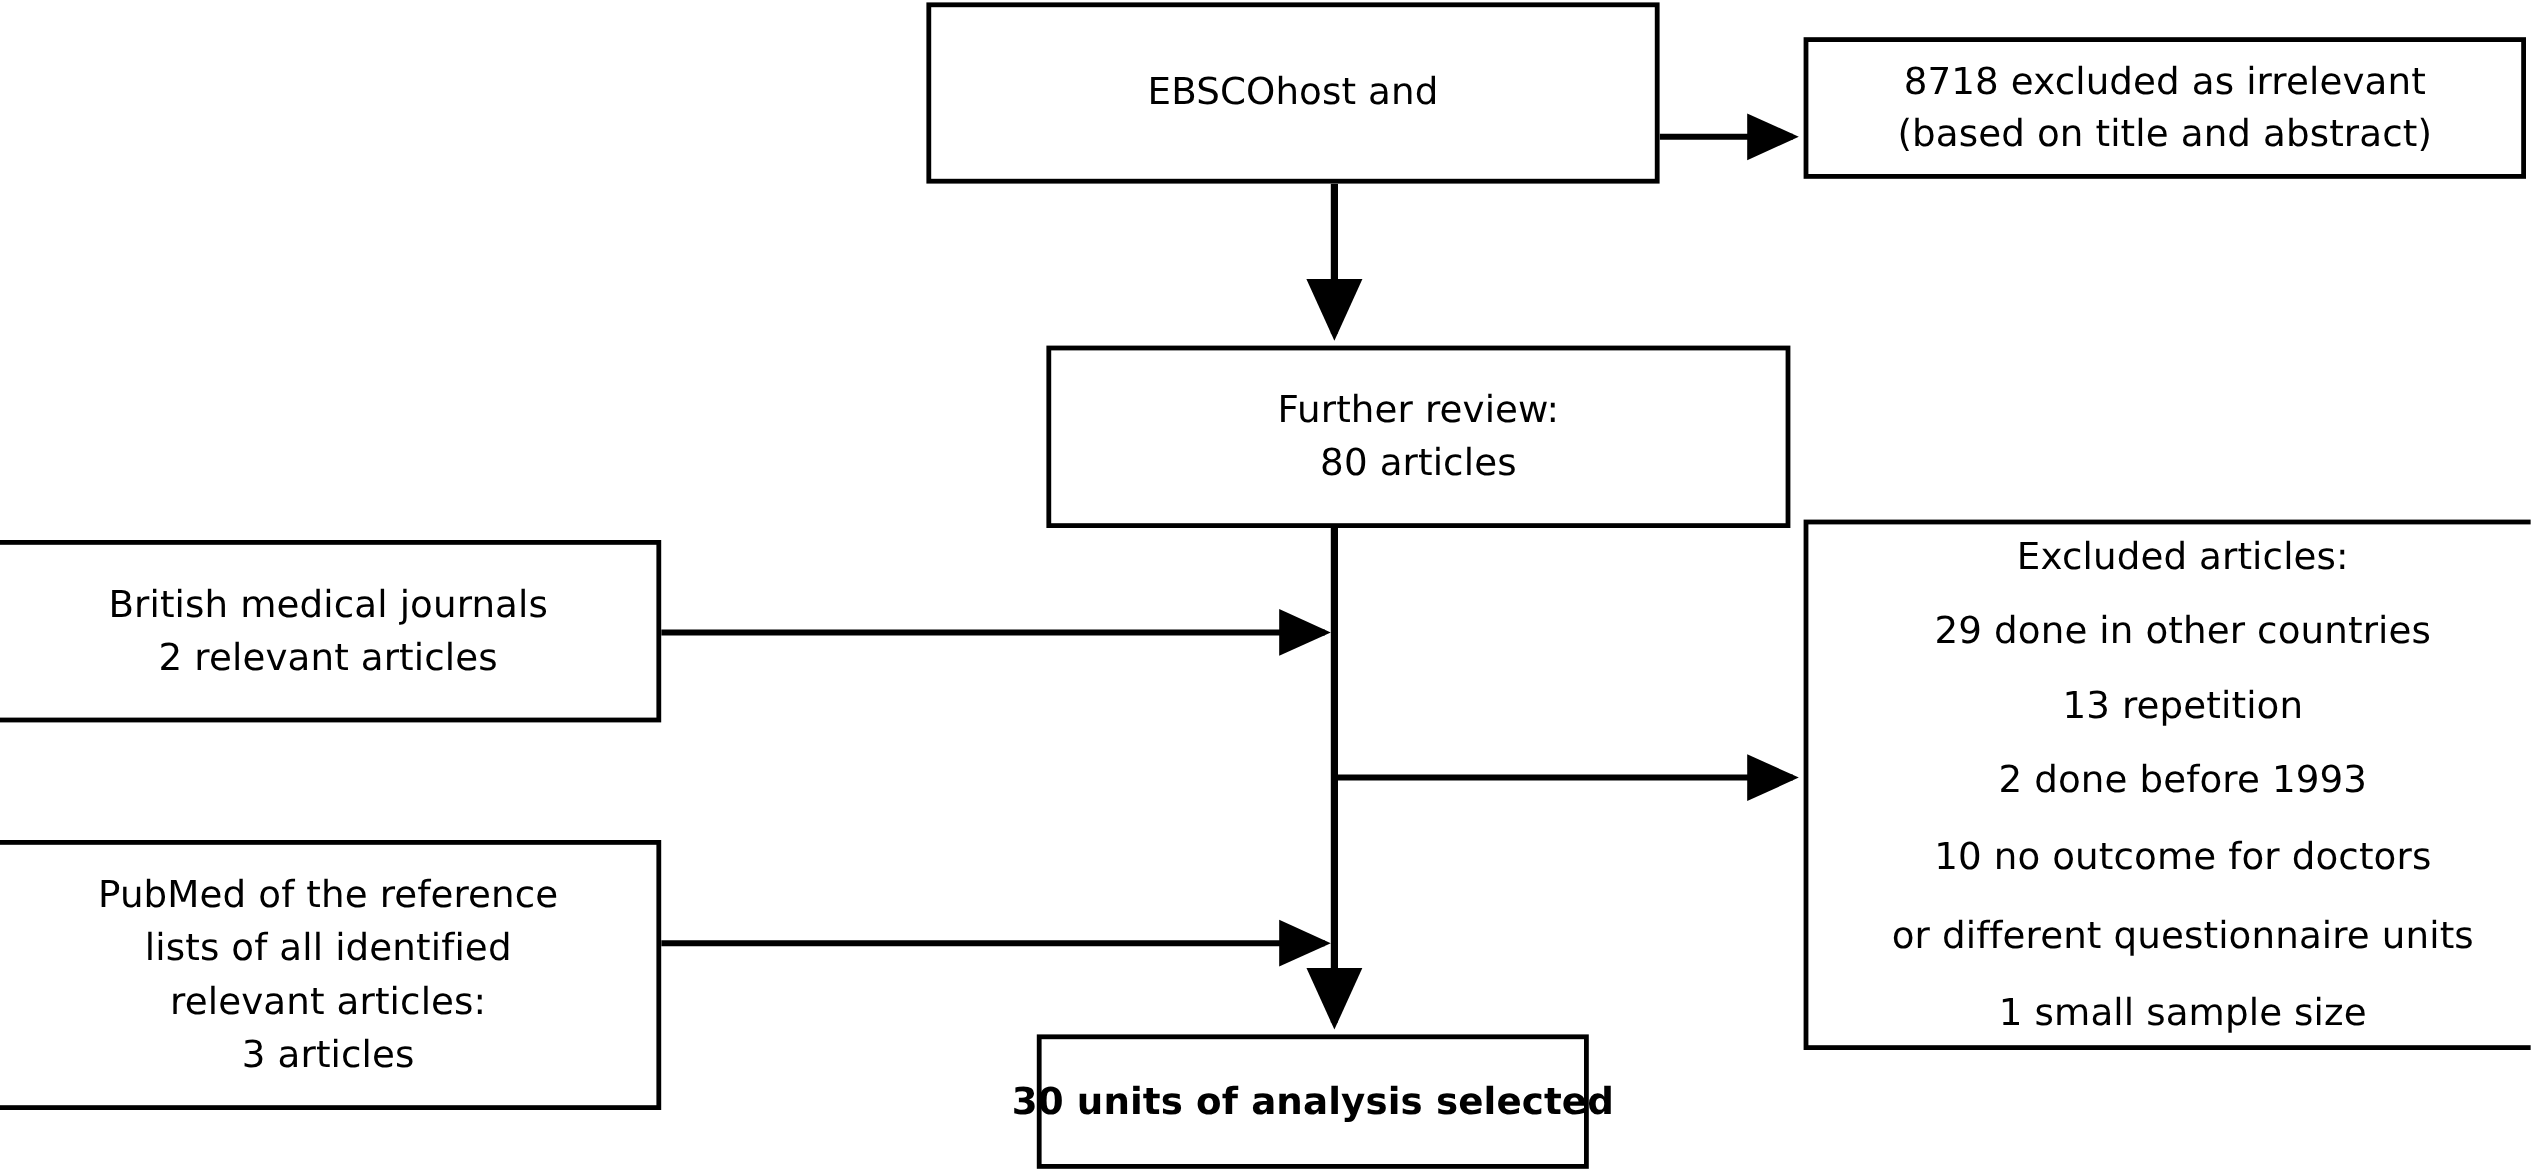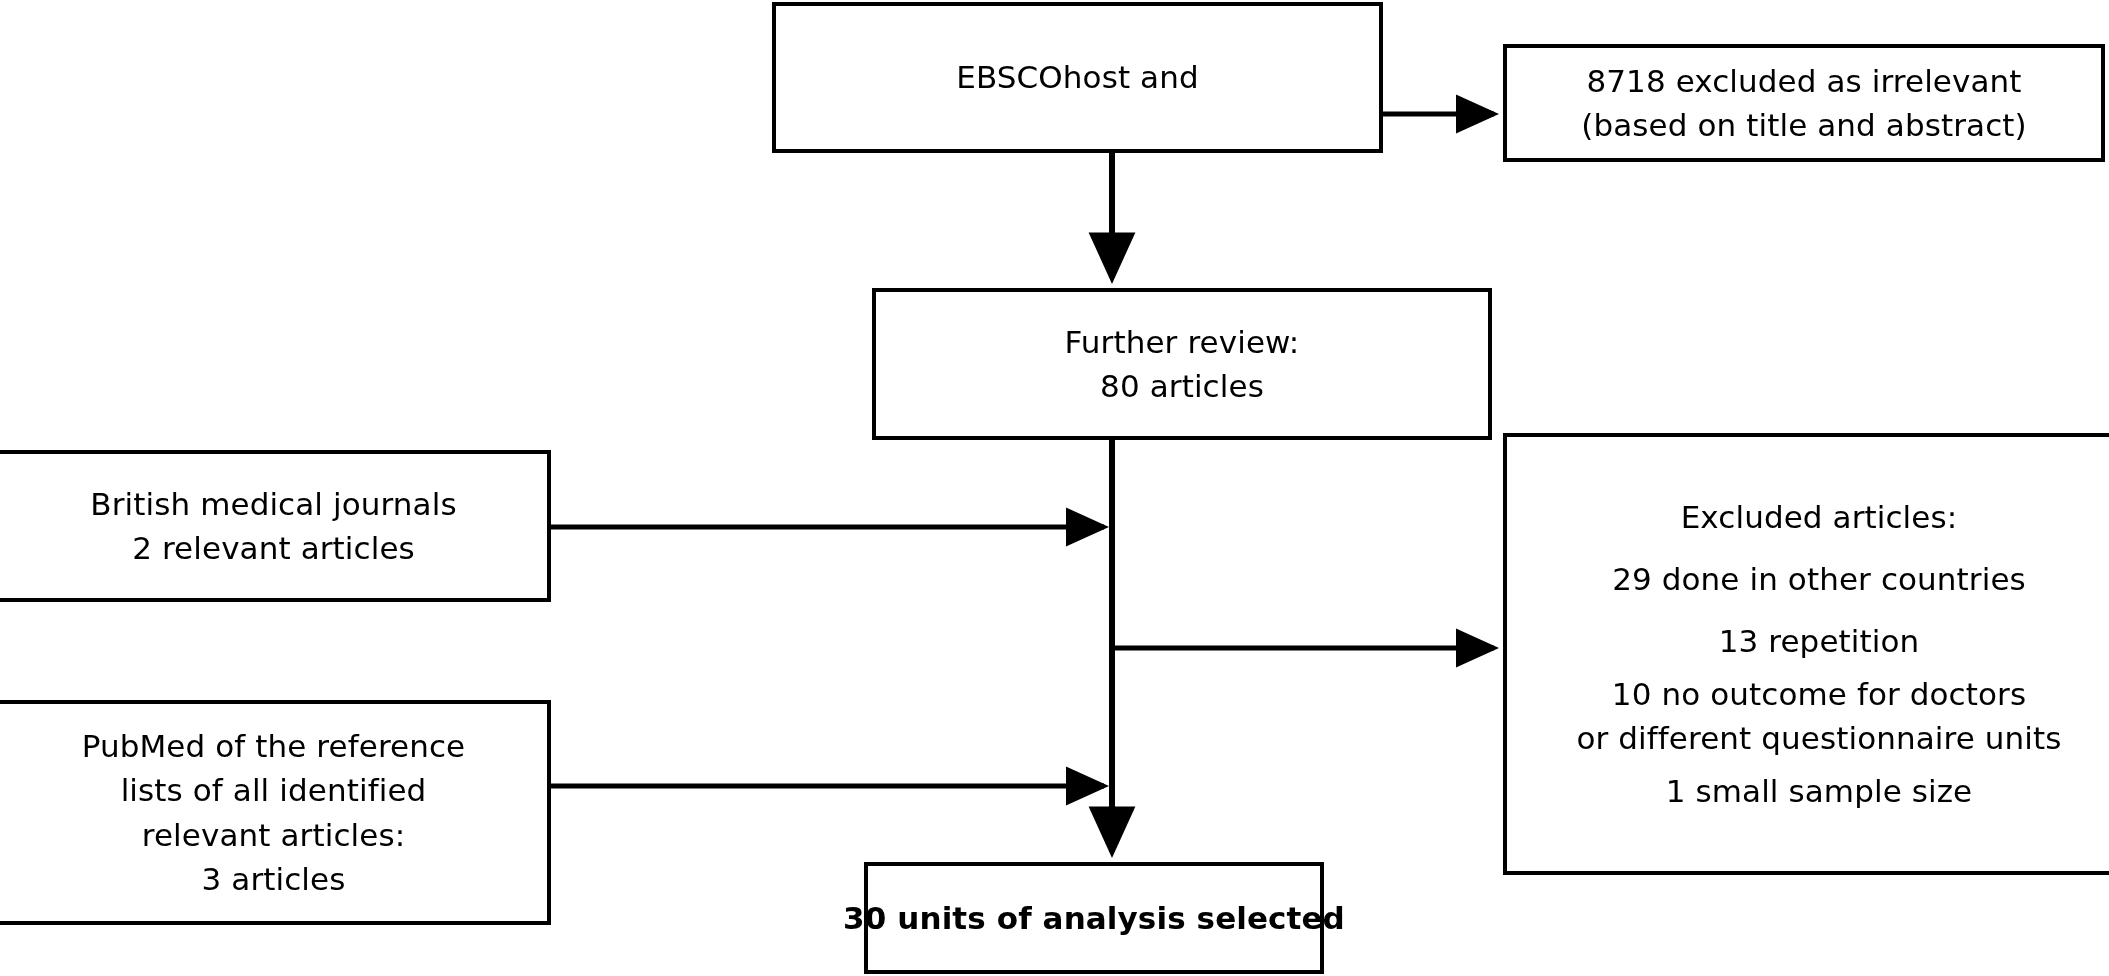--- a/index.html
+++ b/index.html
@@ -39,29 +39,29 @@
     font-size: 31px;
     line-height: 1.42;
     letter-spacing: 0.1px;
   }
   .node .line {
     display: block;
     white-space: nowrap;
   }
   
   #node-source      { left: 772px;  top: 2px;   width: 611px; height: 151px; gap: 45px; }
-  #node-excluded-title  { left: 1503px; top: 44px;  width: 602px; height: 118px; }
+  #node-excluded-title  { left: 1503px; top: 31px;  width: 602px; height: 118px; }
   #node-further     { left: 872px;  top: 288px; width: 620px; height: 152px; }
   #node-british     { left: -4px;   top: 450px; width: 555px; height: 152px; }
   #node-reference   { left: -4px;   top: 700px; width: 555px; height: 225px; }
   #node-excluded    { left: 1503px; top: 433px; width: 632px; height: 442px; }
   #node-final       { left: 864px;  top: 862px; width: 460px; height: 112px; font-weight: bold; }
 
   #node-excluded .line { margin: 9px 0; }
-  #node-excluded .tight { margin: 0; text-align: center; }
+  #node-excluded .tight { margin: 11px; text-align: center; }
 </style>
 </head>
 <body>
 
 <div id="flowchart-root">
 
   <svg class="connectors" viewBox="0 0 2109 976">
     <defs>
       <marker id="arrowhead" markerWidth="9" markerHeight="9" refX="7.6" refY="4.5" orient="auto" markerUnits="strokeWidth">
         <path d="M0,0.6 L8.6,4.5 L0,8.4 Z" fill="#000000"></path>
@@ -104,20 +104,21 @@
     <span class="line">PubMed of the reference</span>
     <span class="line">lists of all identified</span>
     <span class="line">relevant articles:</span>
     <span class="line">3 articles</span>
   </div>
 
   <div class="node" id="node-excluded">
     <span class="line">Excluded articles:</span>
     <span class="line">29 done in other countries</span>
     <span class="line">13 repetition</span>
+    <span class="line">2 done before 1993</span>
     <span class="line tight">10 no outcome for doctors</span>
     <span class="line tight">or different questionnaire units</span>
     <span class="line">1 small sample size</span>
   </div>
 
   <div class="node" id="node-final">
     <span class="line">30 units of analysis selected</span>
   </div>
 
 </div>

